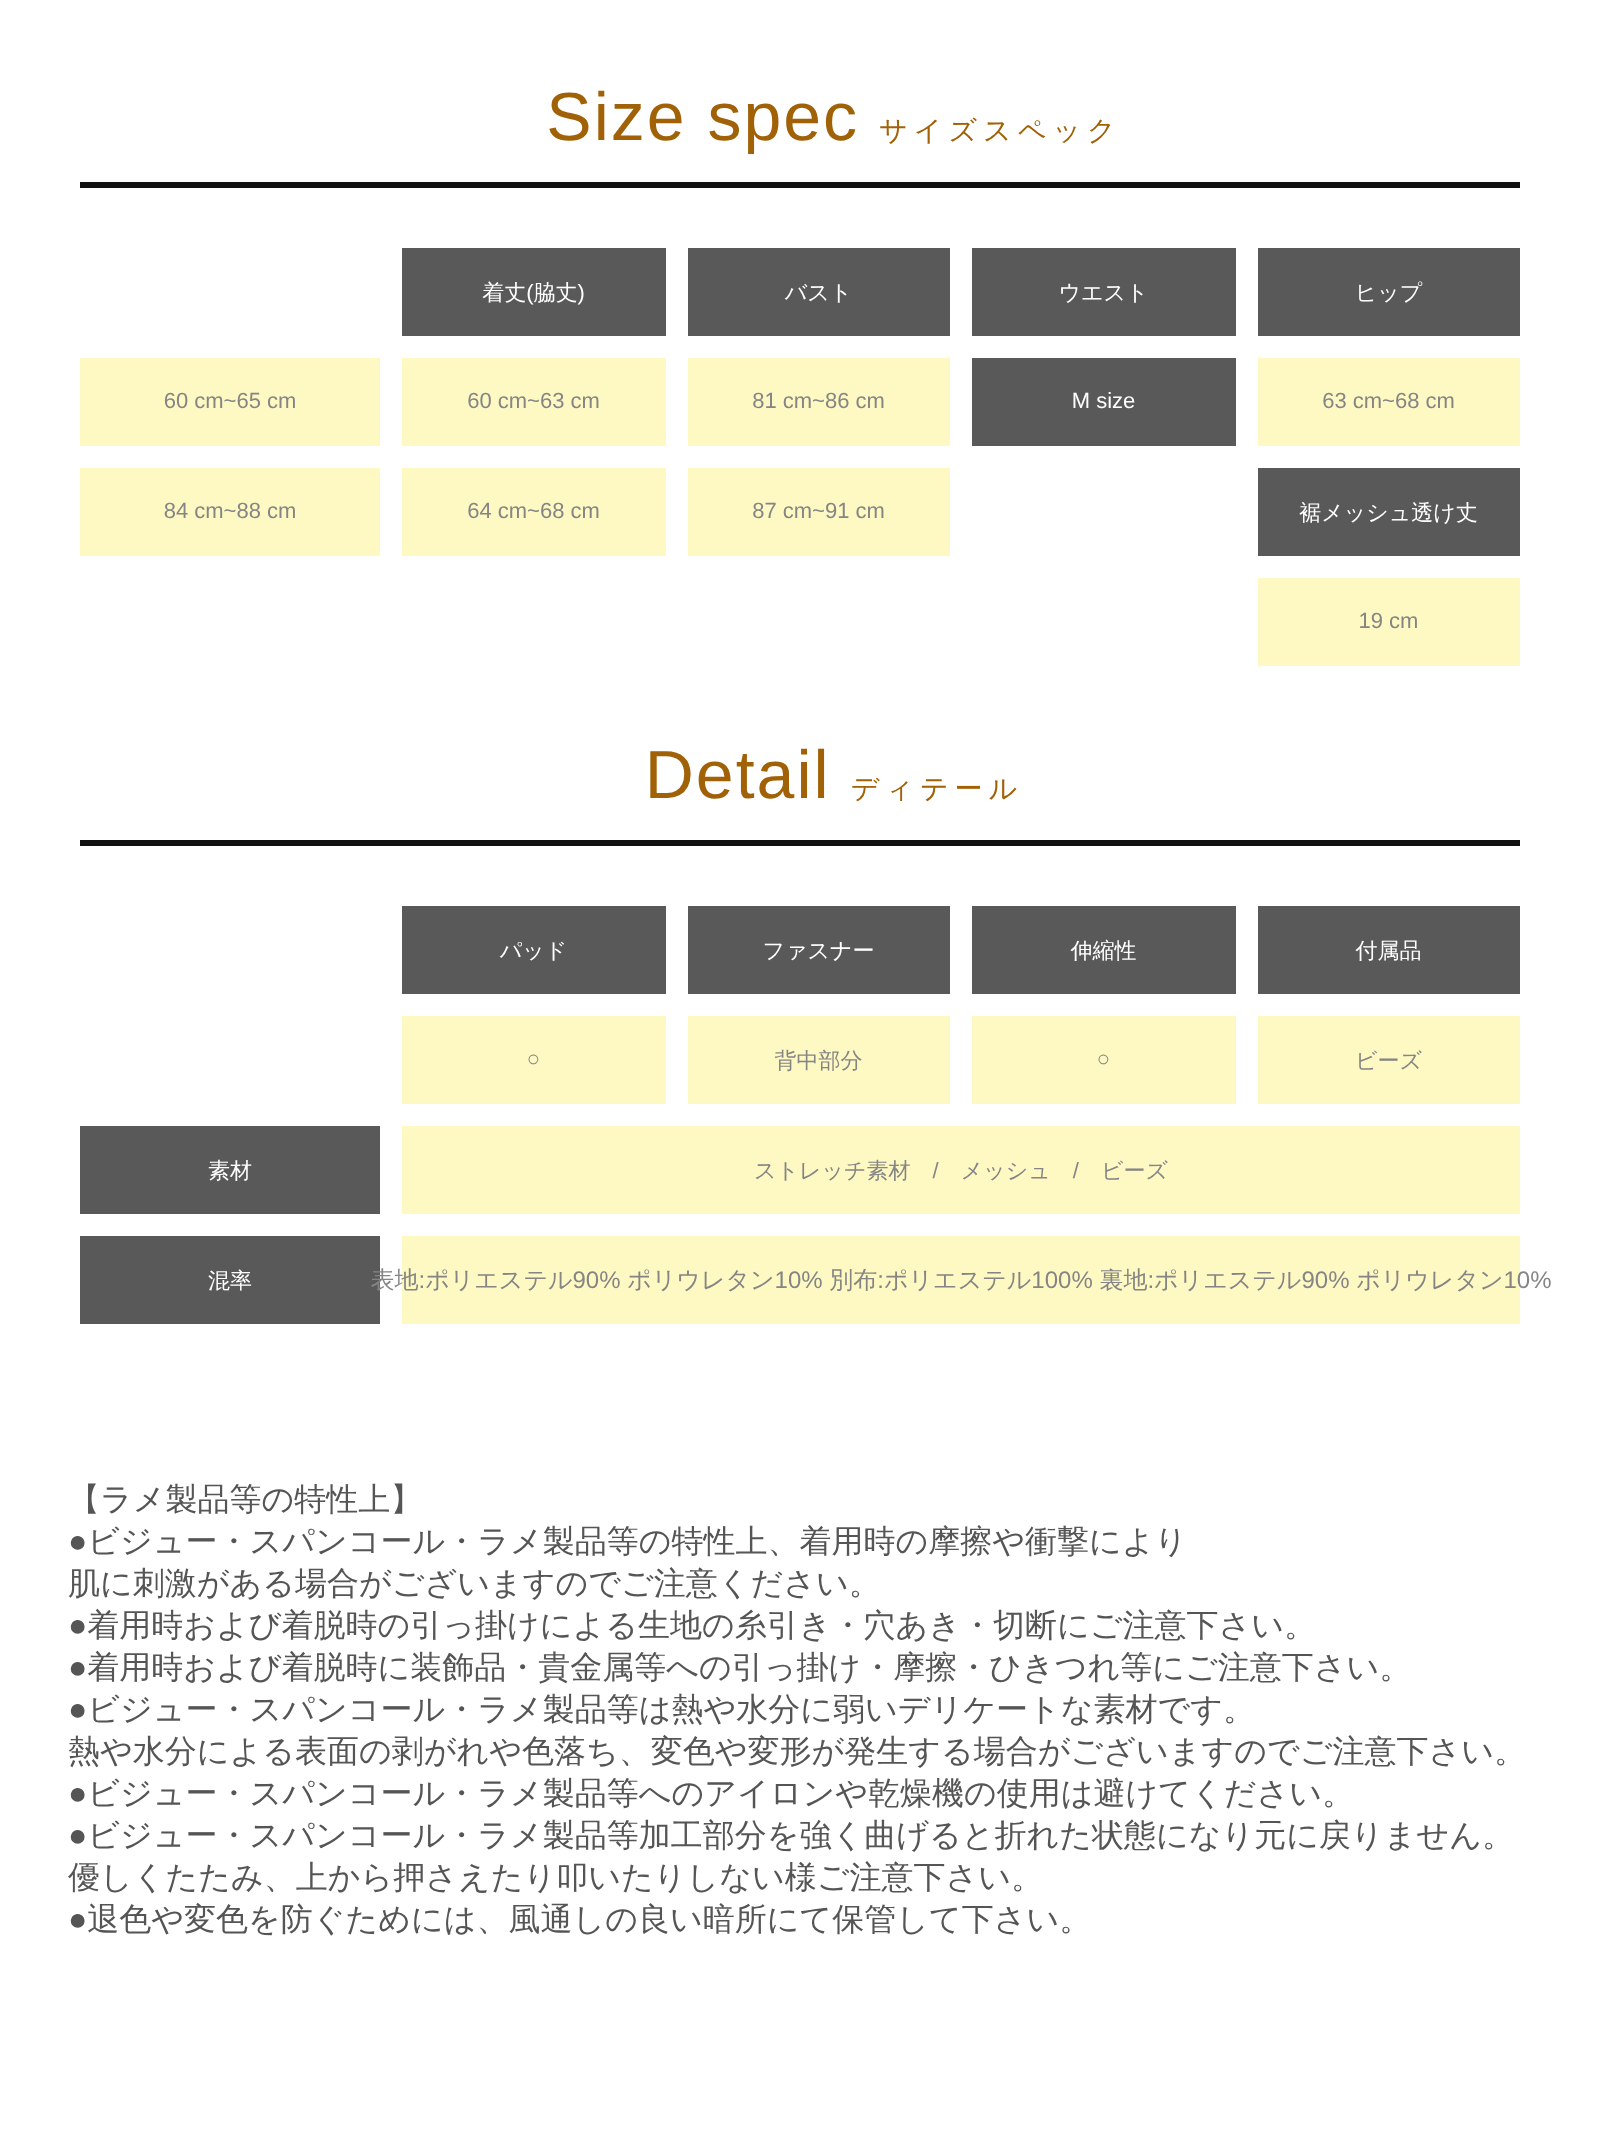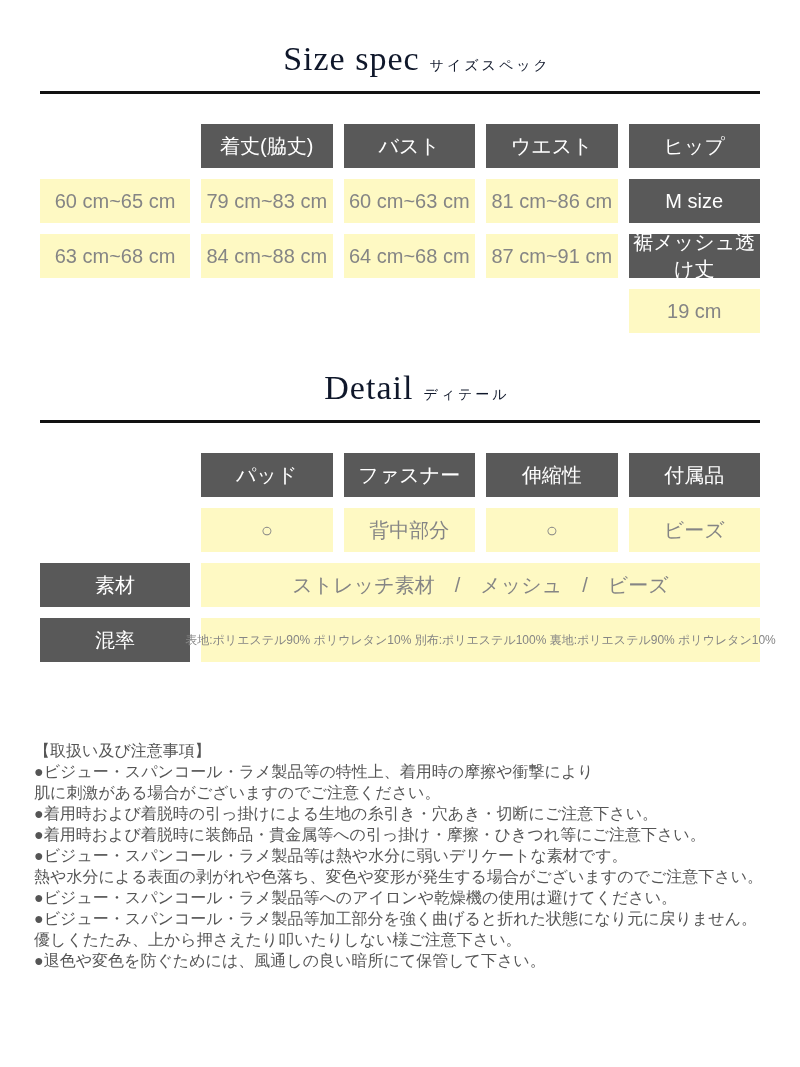--- a/index.html
+++ b/index.html
@@ -9,22 +9,22 @@
     height:1067px;
     background:#ffffff;
     font-family:"Liberation Sans",sans-serif;
     overflow:hidden;
   }
   
   .section-head{text-align:center;}
   .head-size{margin-top:40px;}
   .head-detail{margin-top:36px;}
   .section-title{
-    font-family:Liberation Serif, serif;
-    color:#0f172a;
+    font-family:Liberation Sans, sans-serif;
+    color:#a16207;
     line-height:38px;
     white-space:nowrap;
     margin-left:34px;
   }
   .title-en{font-size:34px;letter-spacing:1px;}
   .title-ja{font-size:14px;letter-spacing:3px;margin-left:10px;}
   .rule{
     width:720px;
     height:3px;
     background:#111;
@@ -37,21 +37,21 @@
     display:grid;
     grid-template-columns:150px repeat(4,1fr);
     column-gap:11px;
     row-gap:11px;
   }
   .cell{
     height:44px;
     display:flex;
     align-items:center;
     justify-content:center;
-    font-size:20px;
+    font-size:11px;
     text-align:center;
   }
   .cell.dark{background:#595959;color:#ffffff;}
   .cell.light{background:#fef9c3;color:#858585;}
   .cell.empty{background:transparent;}
   .col5{grid-column:5;text-align:center;}
   .span-values{grid-column:2 / 6;}
   .small-text{font-size:12px;white-space:nowrap;}
   
   .notes{
@@ -75,21 +75,20 @@
   </div>
 
   <div class="grid">
     <div class="cell empty"></div>
     <div class="cell dark">着丈(脇丈)</div>
     <div class="cell dark">バスト</div>
     <div class="cell dark">ウエスト</div>
     <div class="cell dark">ヒップ</div>
 
     <div class="cell light">60 cm~65 cm</div>
-    <div class="cell light">79 cm~83 cm</div>
     <div class="cell light">60 cm~63 cm</div>
     <div class="cell light">81 cm~86 cm</div>
 
     <div class="cell dark">M size</div>
     <div class="cell light">63 cm~68 cm</div>
     <div class="cell light">84 cm~88 cm</div>
     <div class="cell light">64 cm~68 cm</div>
     <div class="cell light">87 cm~91 cm</div>
 
     <div class="cell dark col5">裾メッシュ透け丈</div>
@@ -117,21 +116,21 @@
     <div class="cell light">ビーズ</div>
 
     <div class="cell dark">素材</div>
     <div class="cell light span-values">ストレッチ素材　/　メッシュ　/　ビーズ</div>
 
     <div class="cell dark">混率</div>
     <div class="cell light span-values small-text">表地:ポリエステル90% ポリウレタン10% 別布:ポリエステル100% 裏地:ポリエステル90% ポリウレタン10%</div>
   </div>
 
   <div class="notes">
-    <div>【取扱い及び注意事項】</div>
+    <div>【ラメ製品等の特性上】</div>
     <div>●ビジュー・スパンコール・ラメ製品等の特性上、着用時の摩擦や衝撃により</div>
     <div>肌に刺激がある場合がございますのでご注意ください。</div>
     <div>●着用時および着脱時の引っ掛けによる生地の糸引き・穴あき・切断にご注意下さい。</div>
     <div>●着用時および着脱時に装飾品・貴金属等への引っ掛け・摩擦・ひきつれ等にご注意下さい。</div>
     <div>●ビジュー・スパンコール・ラメ製品等は熱や水分に弱いデリケートな素材です。</div>
     <div>熱や水分による表面の剥がれや色落ち、変色や変形が発生する場合がございますのでご注意下さい。</div>
     <div>●ビジュー・スパンコール・ラメ製品等へのアイロンや乾燥機の使用は避けてください。</div>
     <div>●ビジュー・スパンコール・ラメ製品等加工部分を強く曲げると折れた状態になり元に戻りません。</div>
     <div>優しくたたみ、上から押さえたり叩いたりしない様ご注意下さい。</div>
     <div>●退色や変色を防ぐためには、風通しの良い暗所にて保管して下さい。</div>

